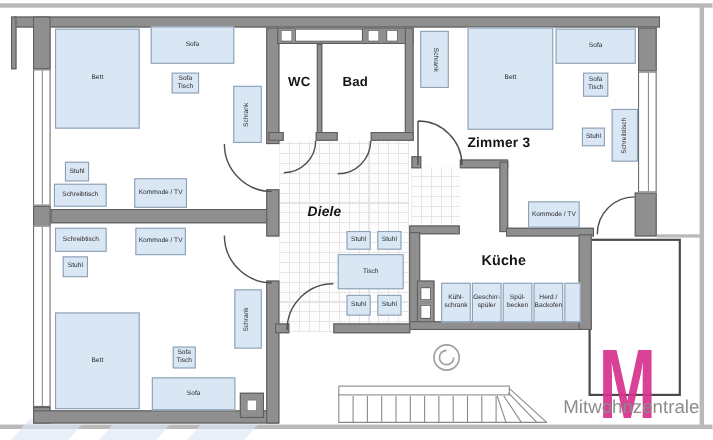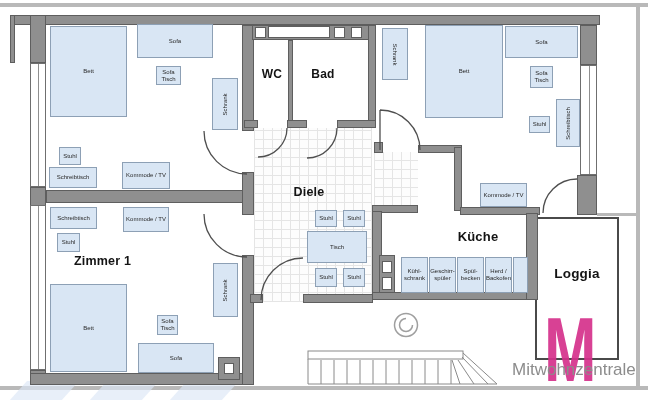--- a/index.html
+++ b/index.html
@@ -131,26 +131,25 @@
 schrank</span></div>
       <div class="furn" style="left: 429px; top: 257px; width: 27px; height: 36px;"><span>Geschirr-
 spüler</span></div>
       <div class="furn" style="left: 457px; top: 257px; width: 27px; height: 36px;"><span>Spül-
 becken</span></div>
       <div class="furn" style="left: 485px; top: 257px; width: 27px; height: 36px;"><span>Herd /
 Backofen</span></div>
       <div class="furn" style="left: 513px; top: 257px; width: 15px; height: 36px;"><span></span></div>
     </div>
 
-  <div class="rlabel" style="left:55px;top:254px;width:95px;font-size:12.5px;">Zimmer 1</div>
+  <div class="rlabel" style="left:406px;top:123px;width:95px;font-size:12.5px;">Zimmer 3</div>
   <div class="rlabel" style="left:250px;top:67px;width:44px;font-size:12px;">WC</div>
   <div class="rlabel" style="left:301px;top:67px;width:44px;font-size:12px;">Bad</div>
-  <div class="rlabel" style="left:270px;top:185px;width:78px;font-size:12.5px;">Diele</div>
-  <div class="rlabel" style="left:435px;top:229px;width:86px;font-size:13px;">Küche</div>
-  <div class="rlabel" style="left:536px;top:266px;width:82px;font-size:13.5px;z-index:5;">Loggia</div>
+  <div class="rlabel" style="left:256px;top:185px;width:78px;font-size:12.5px;font-style:italic;">Diele</div>
+  <div class="rlabel" style="left:415px;top:229px;width:86px;font-size:13px;">Küche</div>
 
   <svg class="overlay" width="648" height="400">
     <g stroke="#4f4f4f" stroke-width="1.3" fill="none">
       <path d="M 204,131 A 43 43 0 0 0 247,174"></path>
       <path d="M 204,214 A 43 43 0 0 0 247,257"></path>
       <path d="M 287,128 A 29 29 0 0 1 258,157"></path>
       <path d="M 337,128 A 30 30 0 0 1 307,158"></path>
       <path d="M 380,110 A 40 40 0 0 1 420,150 M 380,110 L 380,150"></path>
       <path d="M 543,213 A 34 34 0 0 1 577,179"></path>
       <path d="M 261,300 A 42 42 0 0 1 303,258"></path>

